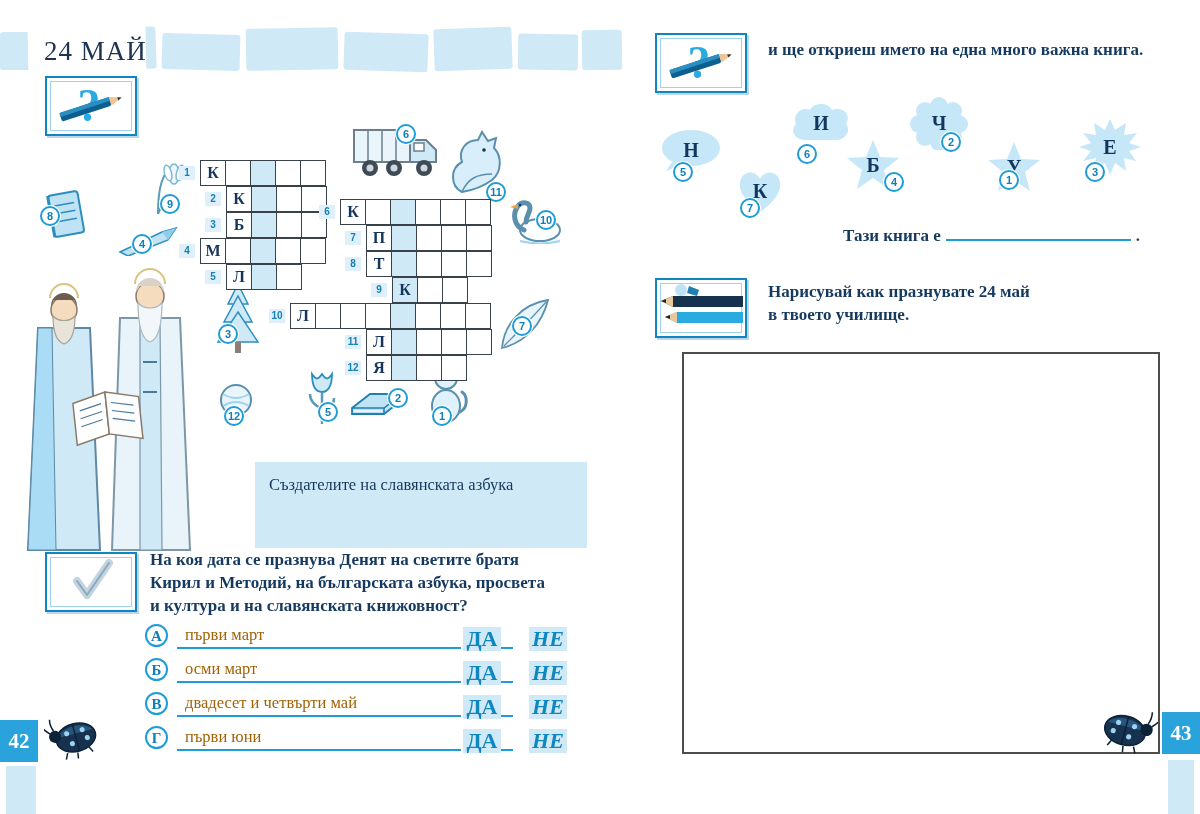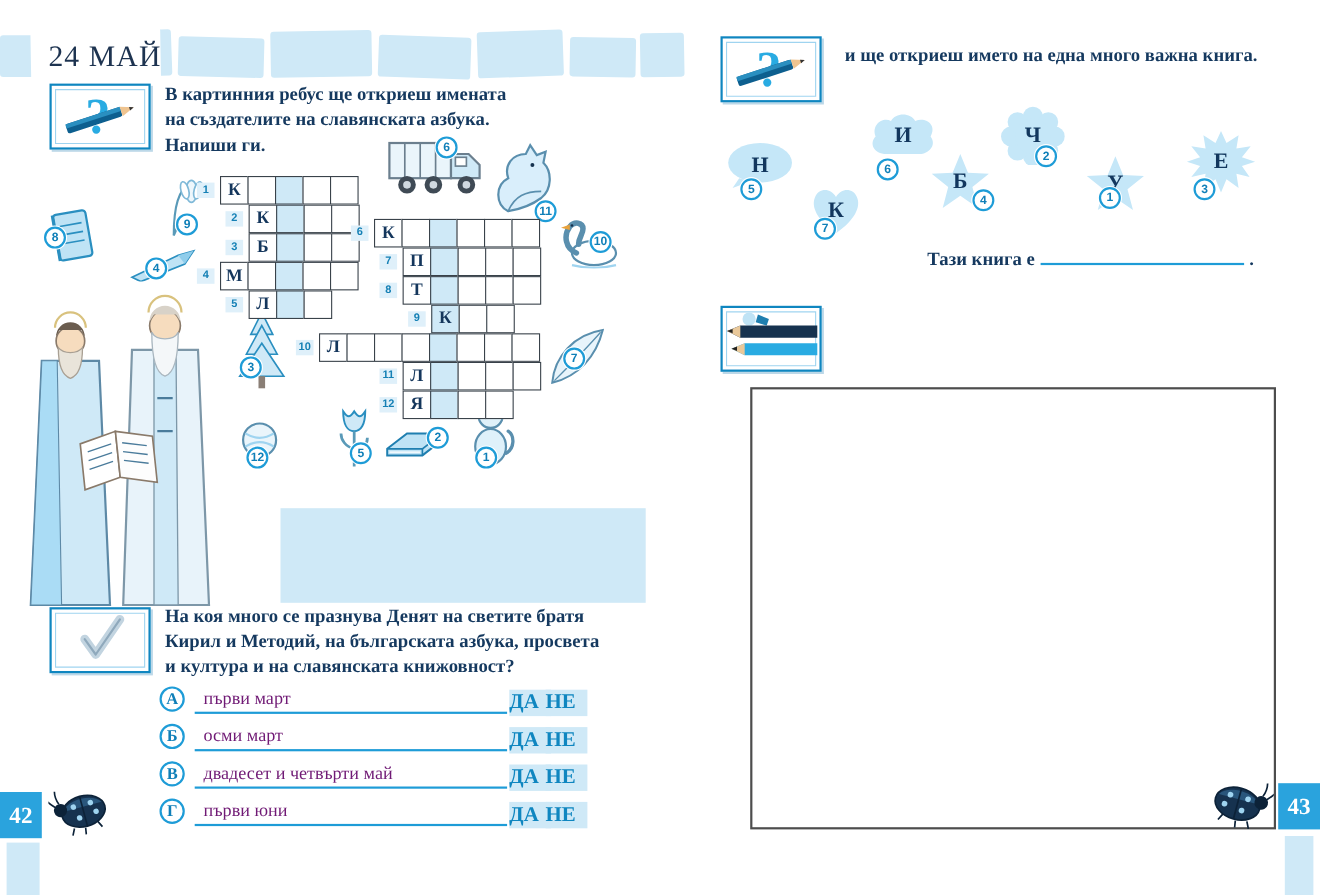--- a/index.html
+++ b/index.html
@@ -50,26 +50,26 @@
   
   #options { position:absolute; left:145px; top:620px; width:412px; }
   .opt-row { position:relative; height:34px; }
   .opt-letter {
     position:absolute; left:0; top:4px; width:23px; height:23px; border-radius:50%;
     border:2px solid #1e9cd7; background:#fff; color:#0f7fb8;
     font-weight:bold; font-size:15px; line-height:21px; text-align:center;
   }
   .opt-underline { position:absolute; left:32px; width:284px; bottom:5px; border-bottom:2px solid #1e9cd7; }
   .opt-midline  { position:absolute; left:356px; width:12px; bottom:5px; border-bottom:2px solid #1e9cd7; }
-  .opt-text { position:absolute; left:40px; bottom:9px; font-size:16.5px; color:#701a75;text-align:right; }
+  .opt-text { position:absolute; left:40px; bottom:9px; font-size:16.5px; color:#a16207;text-align:right; }
   .yn {
     position:absolute; bottom:3px; width:38px; height:24px; background:#cfe9f7;
-    color:#0f86c0; font-weight:bold; font-size:19px; line-height:24px; text-align:left;
-  }
-  .opt-yes { left:318px; } .opt-no { left:351px; }
+    color:#0f86c0; font-weight:bold; font-size:22px; line-height:24px; text-align:center;
+  }
+  .opt-yes { left:318px; } .opt-no { left:384px;font-style:italic; }
   
   .shape { position:absolute; }
   .shape-letter {
     position:absolute; inset:0; display:flex; align-items:center; justify-content:center;
     padding-bottom:4px; font-weight:bold; font-size:20px; color:#12375e;
   }
   .book-line { position:absolute; left:843px; top:226px; font-weight:bold; font-size:17px; color:#15395f; }
   .draw-box { position:absolute; left:682px; top:352px; width:478px; height:402px; border:2px solid #4d4d4d; background:#fff; }
   .tab {
     position:absolute; width:38px; height:42px; background:#2aa3dd; color:#fff;
@@ -100,25 +100,20 @@
       <svg width="84" height="50" viewBox="0 0 84 50">
         <text x="40" y="42" font-size="46" font-weight="bold" fill="#29abe2" text-anchor="middle" font-family="Liberation Serif,serif">?</text>
         <g transform="rotate(-18 42 28)">
           <rect x="10" y="24" width="52" height="9" rx="2" fill="#0d5f8f"></rect>
           <rect x="10" y="24" width="52" height="4" fill="#2a8fc0"></rect>
           <polygon points="62,24 74,28.5 62,33" fill="#efc490"></polygon>
           <polygon points="70,26.8 74,28.5 70,30.2" fill="#333333"></polygon>
         </g>
       </svg>
     </span>
-  </div>
-  <div class="task-text" style="left:150px;top:74px">
-    <div>В картинния ребус ще откриеш имената</div>
-    <div>на създателите на славянската азбука.</div>
-    <div>Напиши ги.</div>
   </div>
 
   <div id="pictures">
       <div class="pic" style="left: 44px; top: 188px;"><svg width="44" height="52" viewBox="0 0 44 52">
           <g transform="rotate(-10 22 26)">
             <rect x="7" y="5" width="30" height="42" rx="3" fill="#bfe3f5" stroke="#2a8fc0" stroke-width="2"></rect>
             <line x1="12" y1="16" x2="32" y2="16" stroke="#2a8fc0" stroke-width="1.5"></line>
             <line x1="12" y1="24" x2="32" y2="24" stroke="#2a8fc0" stroke-width="1.5"></line>
             <line x1="12" y1="32" x2="32" y2="32" stroke="#2a8fc0" stroke-width="1.5"></line>
             <line x1="7" y1="5" x2="7" y2="47" stroke="#2a8fc0" stroke-width="3"></line>
@@ -321,32 +316,33 @@
         <line x1="68" y1="154" x2="90" y2="149" stroke="#4a7b9b" stroke-width="1.2"></line>
         <line x1="68" y1="162" x2="90" y2="157" stroke="#4a7b9b" stroke-width="1.2"></line>
         <line x1="100" y1="141" x2="122" y2="146" stroke="#4a7b9b" stroke-width="1.2"></line>
         <line x1="100" y1="149" x2="122" y2="154" stroke="#4a7b9b" stroke-width="1.2"></line>
         <line x1="100" y1="157" x2="122" y2="162" stroke="#4a7b9b" stroke-width="1.2"></line>
       </g>
     </svg>
   </div>
 
   <div class="answer-box">
+    <div>Създателите на славянската азбука</div>
   </div>
 
   <div class="icon-box" style="left:45px;top:552px">
     <span>
       <svg width="84" height="50" viewBox="0 0 84 50">
         <path d="M28 26 L38 40 L60 8" fill="none" stroke="#c2d4e0" stroke-width="8" stroke-linecap="round" stroke-linejoin="round"></path>
         <path d="M28 26 L38 40 L60 8" fill="none" stroke="#8fa9bc" stroke-width="2" stroke-linecap="round" stroke-linejoin="round"></path>
       </svg>
     </span>
   </div>
   <div class="task-text" style="left:150px;top:548px">
-    <div>На коя много се празнува Денят на светите братя</div>
+    <div>На коя дата се празнува Денят на светите братя</div>
     <div>Кирил и Методий, на българската азбука, просвета</div>
     <div>и култура и на славянската книжовност?</div>
   </div>
   <div id="options">
       <div class="opt-row">
         <span class="opt-letter">А</span>
         <span class="opt-underline"></span>
         <span class="opt-text">първи март</span>
         <span class="yn opt-yes">ДА</span>
         <span class="opt-midline"></span>
@@ -468,20 +464,24 @@
         <path d="M32 7 l10 4 -2 6 -10 -3 z" fill="#1f7fb0"></path>
         <polygon points="4,22 16,17 86,17 86,28 16,28" fill="#16324f"></polygon>
         <polygon points="4,22 16,17 16,28" fill="#e9c89a"></polygon>
         <polygon points="4,22 9,20 9,24" fill="#222222"></polygon>
         <polygon points="8,38 20,33 86,33 86,44 20,44" fill="#29abe2"></polygon>
         <polygon points="8,38 20,33 20,44" fill="#e9c89a"></polygon>
         <polygon points="8,38 13,36 13,40" fill="#222222"></polygon>
       </svg>
     </span>
   </div>
+  <div class="task-text" style="left:768px;top:280px">
+    <div>Нарисувай как празнувате 24 май</div>
+    <div>в твоето училище.</div>
+  </div>
 
   <div class="draw-box"></div>
 
   <div class="tab" style="left:1162px;top:712px">43</div>
   <div class="tab-strip" style="left:1168px;top:760px;width:26px;height:54px"></div>
   <div class="ladybug flip" style="left:1096px;top:702px">
     <svg width="62" height="54" viewBox="0 0 60 52">
       <g transform="rotate(-15 30 28)">
         <ellipse cx="32" cy="28" rx="20" ry="14" fill="#16324f" stroke="#0c2238" stroke-width="1.5"></ellipse>
         <path d="M14 24 C20 14 44 14 50 24" fill="#29567c"></path>

